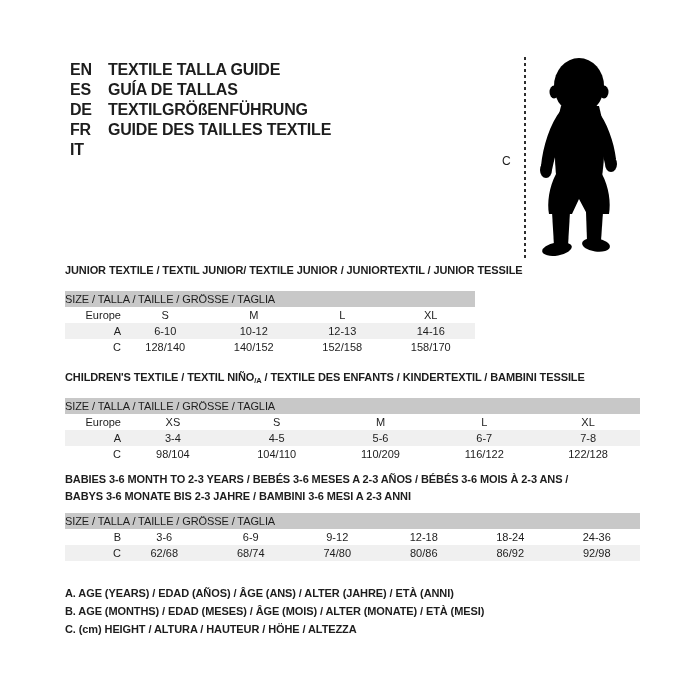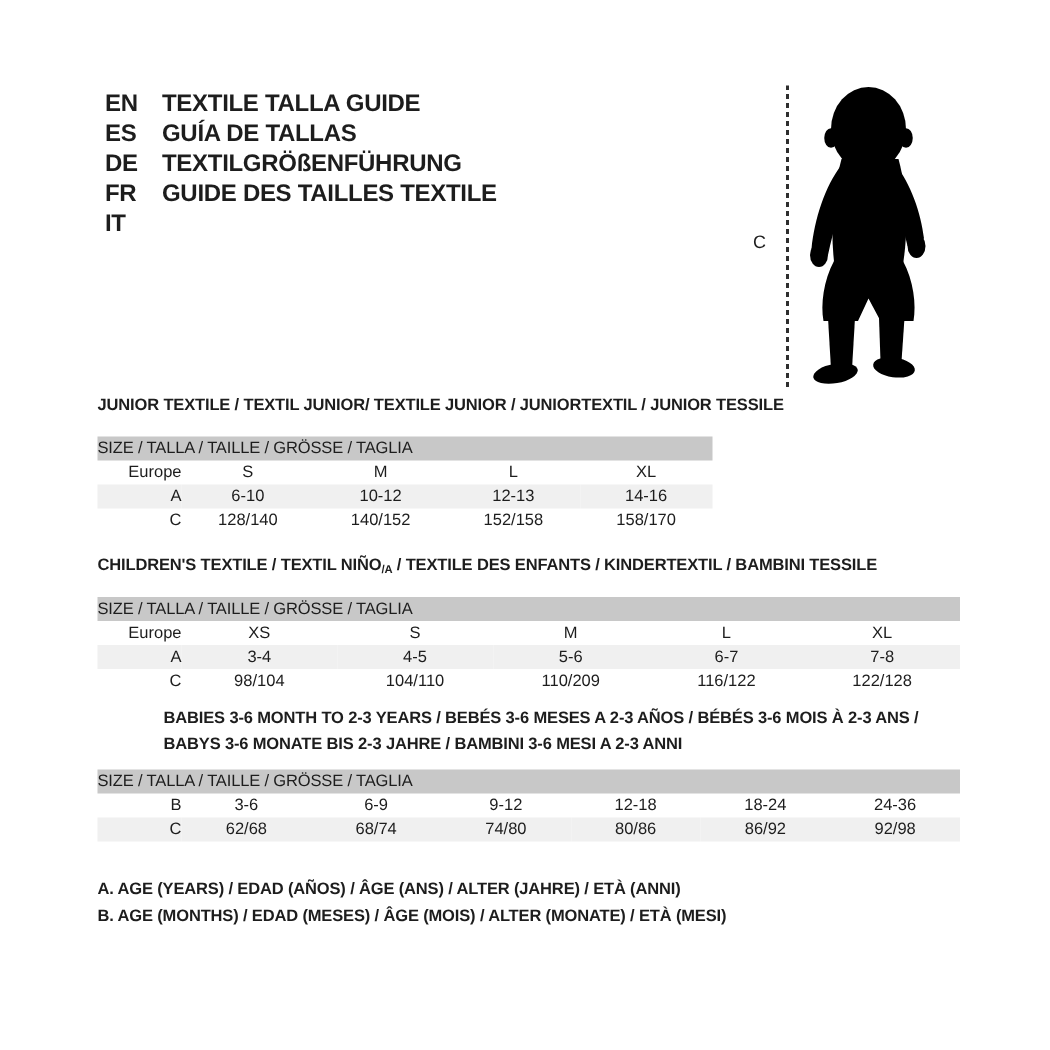--- a/index.html
+++ b/index.html
@@ -26,21 +26,21 @@
   table.size-table td,table.size-table th{padding:0;height:16px;vertical-align:middle;font-weight:normal;}
   .size-bar th{background:#c8c8c8;text-align:left;padding-left:6px;height:15px;font-size:11px;letter-spacing:-0.1px;}
   td.row-label{text-align:right;padding-left:4px;}
   td.cell{text-align:center;}
   tr.alt td{background:#f0f0f0;}
   .t-junior{top:291px;width:410px;}
   .t-children{top:398px;width:575px;}
   .t-babies{top:513px;width:575px;}
   .title-junior{top:264px;}
   .title-children{top:371px;}
-  .title-babies{top:471px;line-height:17px;margin-left:44px;}
+  .title-babies{top:471px;line-height:17px;}
   
   .footnotes{position:absolute;left:65px;top:584px;font-size:11px;font-weight:bold;line-height:18px;letter-spacing:-0.1px;}
 </style>
 </head>
 <body>
 
 <div class="canvas">
 
   <div class="lang-block">
     <div class="lang-row">
@@ -197,15 +197,16 @@
       <td class="cell">80/86</td>
       <td class="cell">86/92</td>
       <td class="cell">92/98</td>
     </tr>
   </tbody>
     </table>
 
   <div class="footnotes">
     <div>A. AGE (YEARS) / EDAD (AÑOS) / ÂGE (ANS) / ALTER (JAHRE) / ETÀ (ANNI)</div>
     <div>B. AGE (MONTHS) / EDAD (MESES) / ÂGE (MOIS) / ALTER (MONATE) / ETÀ (MESI)</div>
+    <div>C. (cm) HEIGHT / ALTURA / HAUTEUR / HÖHE / ALTEZZA</div>
   </div>
 
 </div>
 
 </body></html>

